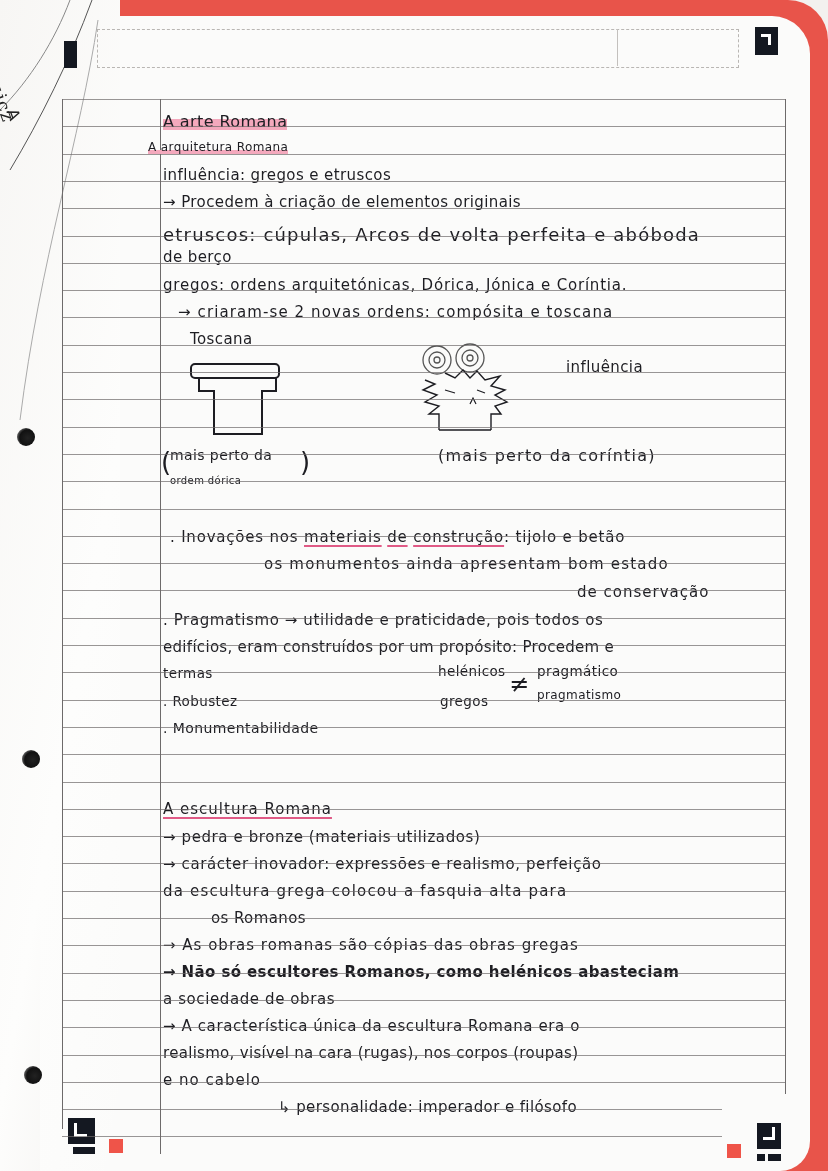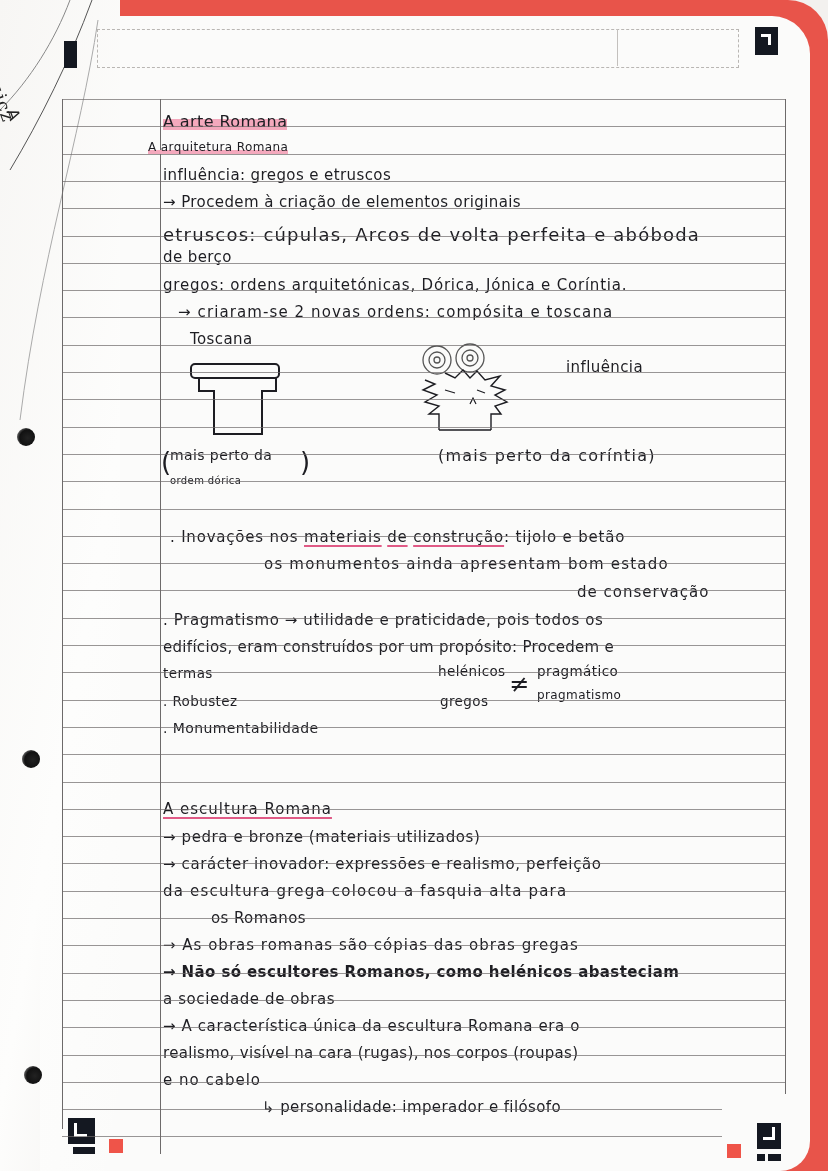--- a/index.html
+++ b/index.html
@@ -124,21 +124,21 @@
 <div class="txt" style="left:163px;top:828px;letter-spacing:.6px;">→ pedra e bronze (materiais utilizados)</div>
 <div class="txt" style="left:163px;top:855px;letter-spacing:.6px;">→ carácter inovador: expressões e realismo, perfeição</div>
 <div class="txt" style="left:163px;top:882px;letter-spacing:1.2px;">da escultura grega colocou a fasquia alta para</div>
 <div class="txt" style="left:163px;top:909px;margin-left:48px;">os Romanos</div>
 <div class="txt" style="left:163px;top:936px;letter-spacing:1px;">→ As obras romanas são cópias das obras gregas</div>
 <div class="txt" style="left:163px;top:963px;letter-spacing:.4px;font-weight:bold;">→ Não só escultores Romanos, como helénicos abasteciam</div>
 <div class="txt" style="left:163px;top:990px;letter-spacing:.6px;">a sociedade de obras</div>
 <div class="txt" style="left:163px;top:1017px;letter-spacing:.6px;">→ A característica única da escultura Romana era o</div>
 <div class="txt" style="left:163px;top:1044px;letter-spacing:.3px;">realismo, visível na cara (rugas), nos corpos (roupas)</div>
 <div class="txt" style="left:163px;top:1071px;letter-spacing:1px;">e no cabelo</div>
-<div class="txt" style="left:262px;top:1098px;letter-spacing:.4px;">↳ personalidade: imperador e filósofo</div>
+<div class="txt" style="left:278px;top:1098px;letter-spacing:.4px;">↳ personalidade: imperador e filósofo</div>
 
 <div class="rule" style="position: absolute; top: 99px; left: 62px; width: 724px; height: 1px; background: rgb(109, 106, 106); opacity: 0.7;"></div>
 <div class="rule" style="position: absolute; top: 126px; left: 62px; width: 724px; height: 1px; background: rgb(109, 106, 106); opacity: 0.7;"></div>
 <div class="rule" style="position: absolute; top: 154px; left: 62px; width: 724px; height: 1px; background: rgb(109, 106, 106); opacity: 0.7;"></div>
 <div class="rule" style="position: absolute; top: 181px; left: 62px; width: 724px; height: 1px; background: rgb(109, 106, 106); opacity: 0.7;"></div>
 <div class="rule" style="position: absolute; top: 208px; left: 62px; width: 724px; height: 1px; background: rgb(109, 106, 106); opacity: 0.7;"></div>
 <div class="rule" style="position: absolute; top: 236px; left: 62px; width: 724px; height: 1px; background: rgb(109, 106, 106); opacity: 0.7;"></div>
 <div class="rule" style="position: absolute; top: 263px; left: 62px; width: 724px; height: 1px; background: rgb(109, 106, 106); opacity: 0.7;"></div>
 <div class="rule" style="position: absolute; top: 290px; left: 62px; width: 724px; height: 1px; background: rgb(109, 106, 106); opacity: 0.7;"></div>
 <div class="rule" style="position: absolute; top: 317px; left: 62px; width: 724px; height: 1px; background: rgb(109, 106, 106); opacity: 0.7;"></div>

